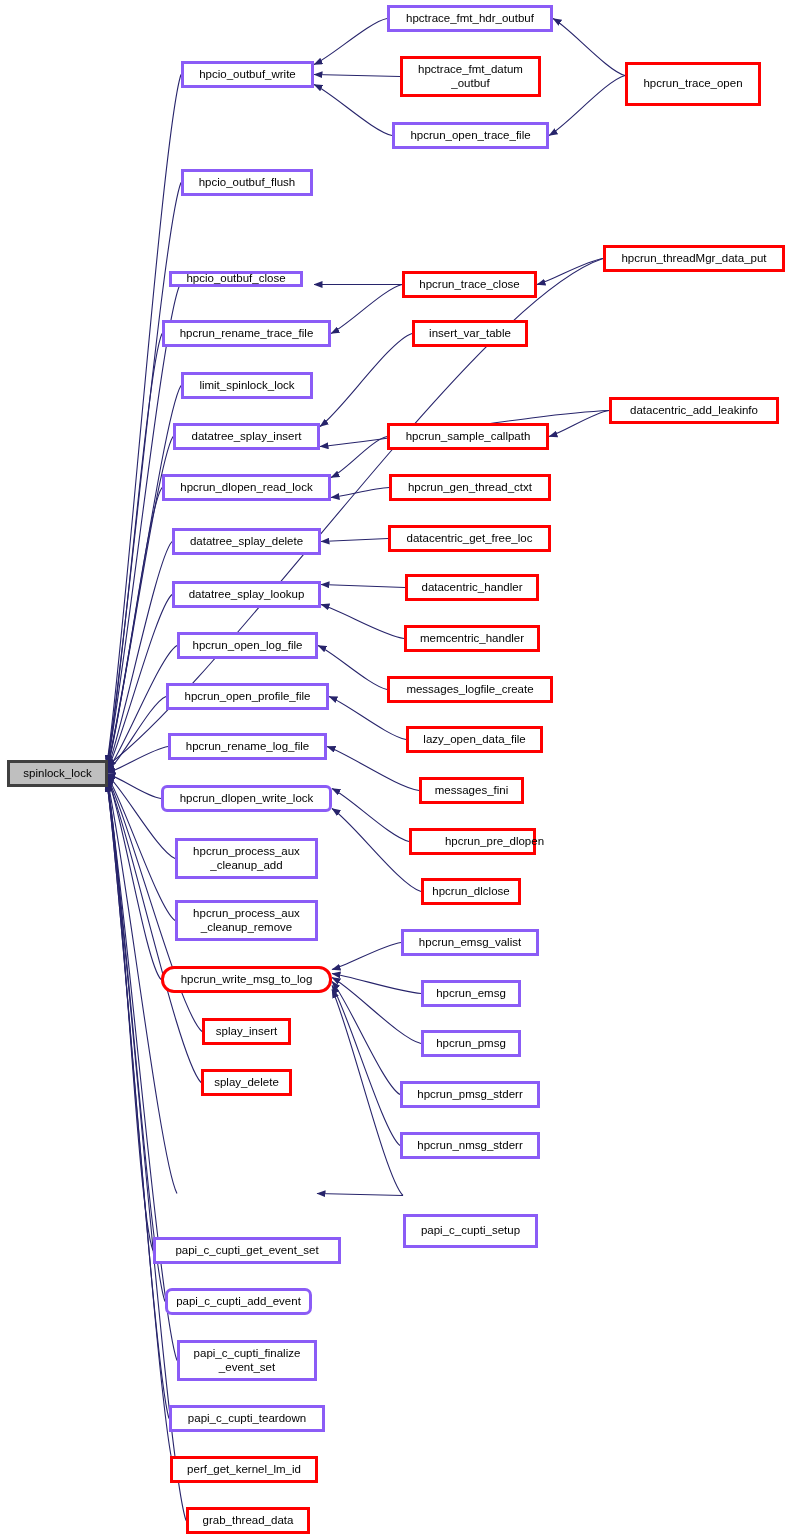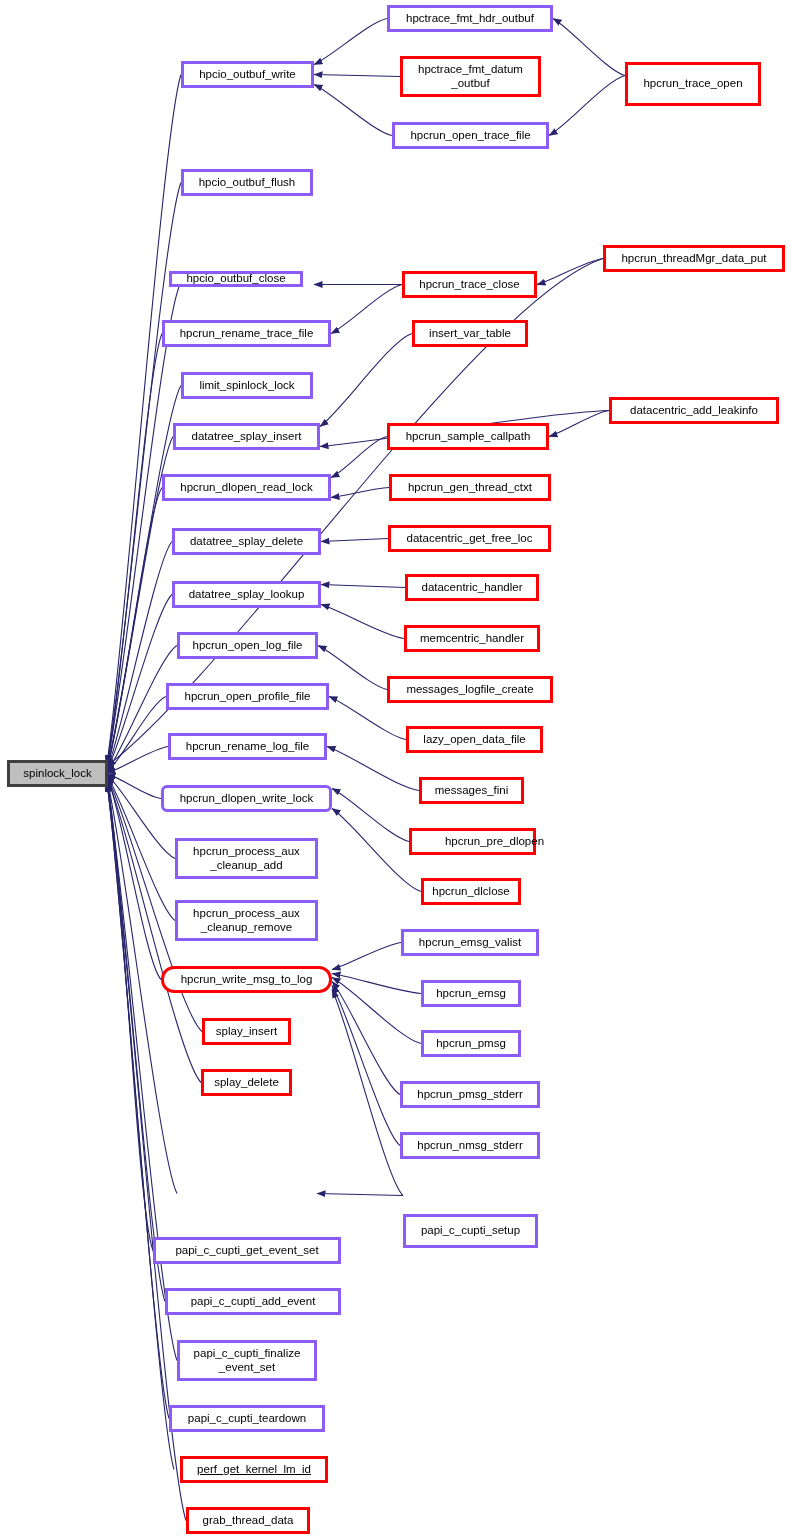--- a/index.html
+++ b/index.html
@@ -161,20 +161,20 @@
       <div class="node" style="left: 401px; top: 929px; width: 138px; height: 27px;">hpcrun_emsg_valist</div>
       <div class="node red" style="left: 161px; top: 966px; width: 171px; height: 27px; border-radius: 13px;">hpcrun_write_msg_to_log</div>
       <div class="node" style="left: 421px; top: 980px; width: 100px; height: 27px;">hpcrun_emsg</div>
       <div class="node red" style="left: 202px; top: 1018px; width: 89px; height: 27px;">splay_insert</div>
       <div class="node" style="left: 421px; top: 1030px; width: 100px; height: 27px;">hpcrun_pmsg</div>
       <div class="node red" style="left: 201px; top: 1069px; width: 91px; height: 27px;">splay_delete</div>
       <div class="node" style="left: 400px; top: 1081px; width: 140px; height: 27px;">hpcrun_pmsg_stderr</div>
       <div class="node" style="left: 400px; top: 1132px; width: 140px; height: 27px;">hpcrun_nmsg_stderr</div>
       <div class="node" style="left: 403px; top: 1182px; width: 135px; height: 34px; margin-top: 32px;">papi_c_cupti_setup</div>
       <div class="node" style="left: 153px; top: 1237px; width: 188px; height: 27px;">papi_c_cupti_get_event_set</div>
-      <div class="node" style="left: 165px; top: 1288px; width: 176px; height: 27px;">papi_c_cupti_add_event</div>
+      <div class="node" style="left: 165px; top: 1288px; width: 147px; height: 27px; border-radius: 7px;">papi_c_cupti_add_event</div>
       <div class="node" style="left: 177px; top: 1340px; width: 140px; height: 41px;">papi_c_cupti_finalize
 _event_set</div>
       <div class="node" style="left: 169px; top: 1405px; width: 156px; height: 27px;">papi_c_cupti_teardown</div>
-      <div class="node red" style="left: 180px; top: 1456px; width: 148px; height: 27px; text-decoration: underline;">perf_get_kernel_lm_id</div>
+      <div class="node red" style="left: 170px; top: 1456px; width: 148px; height: 27px;">perf_get_kernel_lm_id</div>
       <div class="node red" style="left: 186px; top: 1507px; width: 124px; height: 27px;">grab_thread_data</div>
     </div>
 </div>
 
 </body></html>

